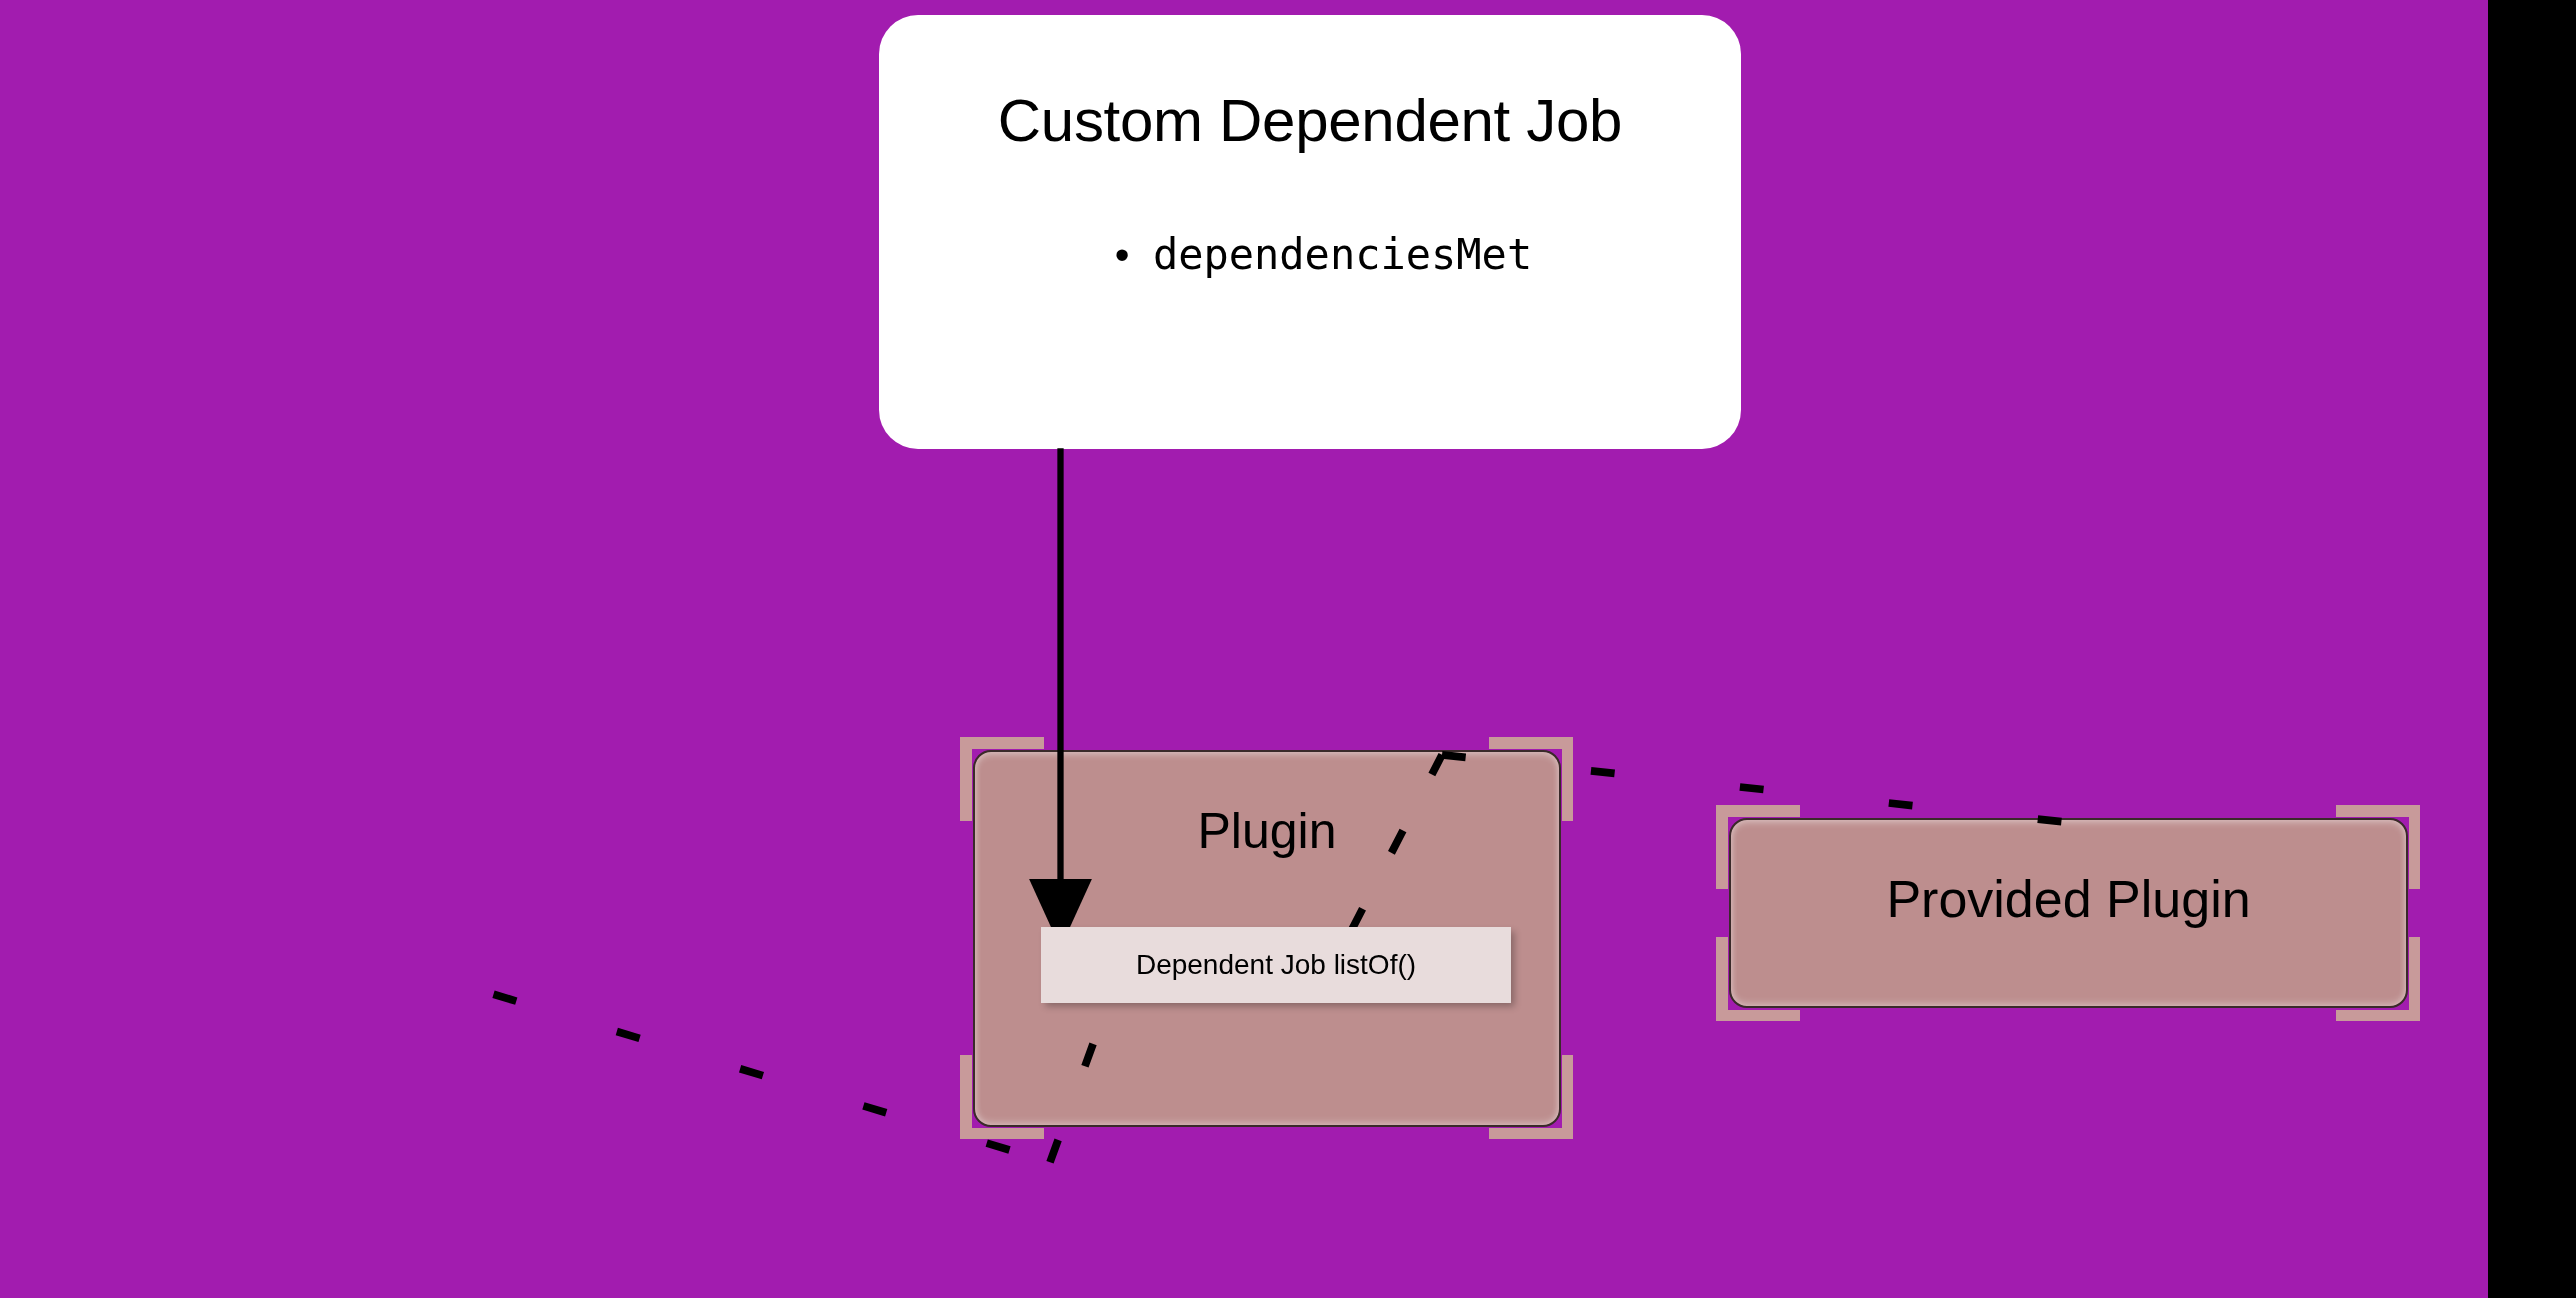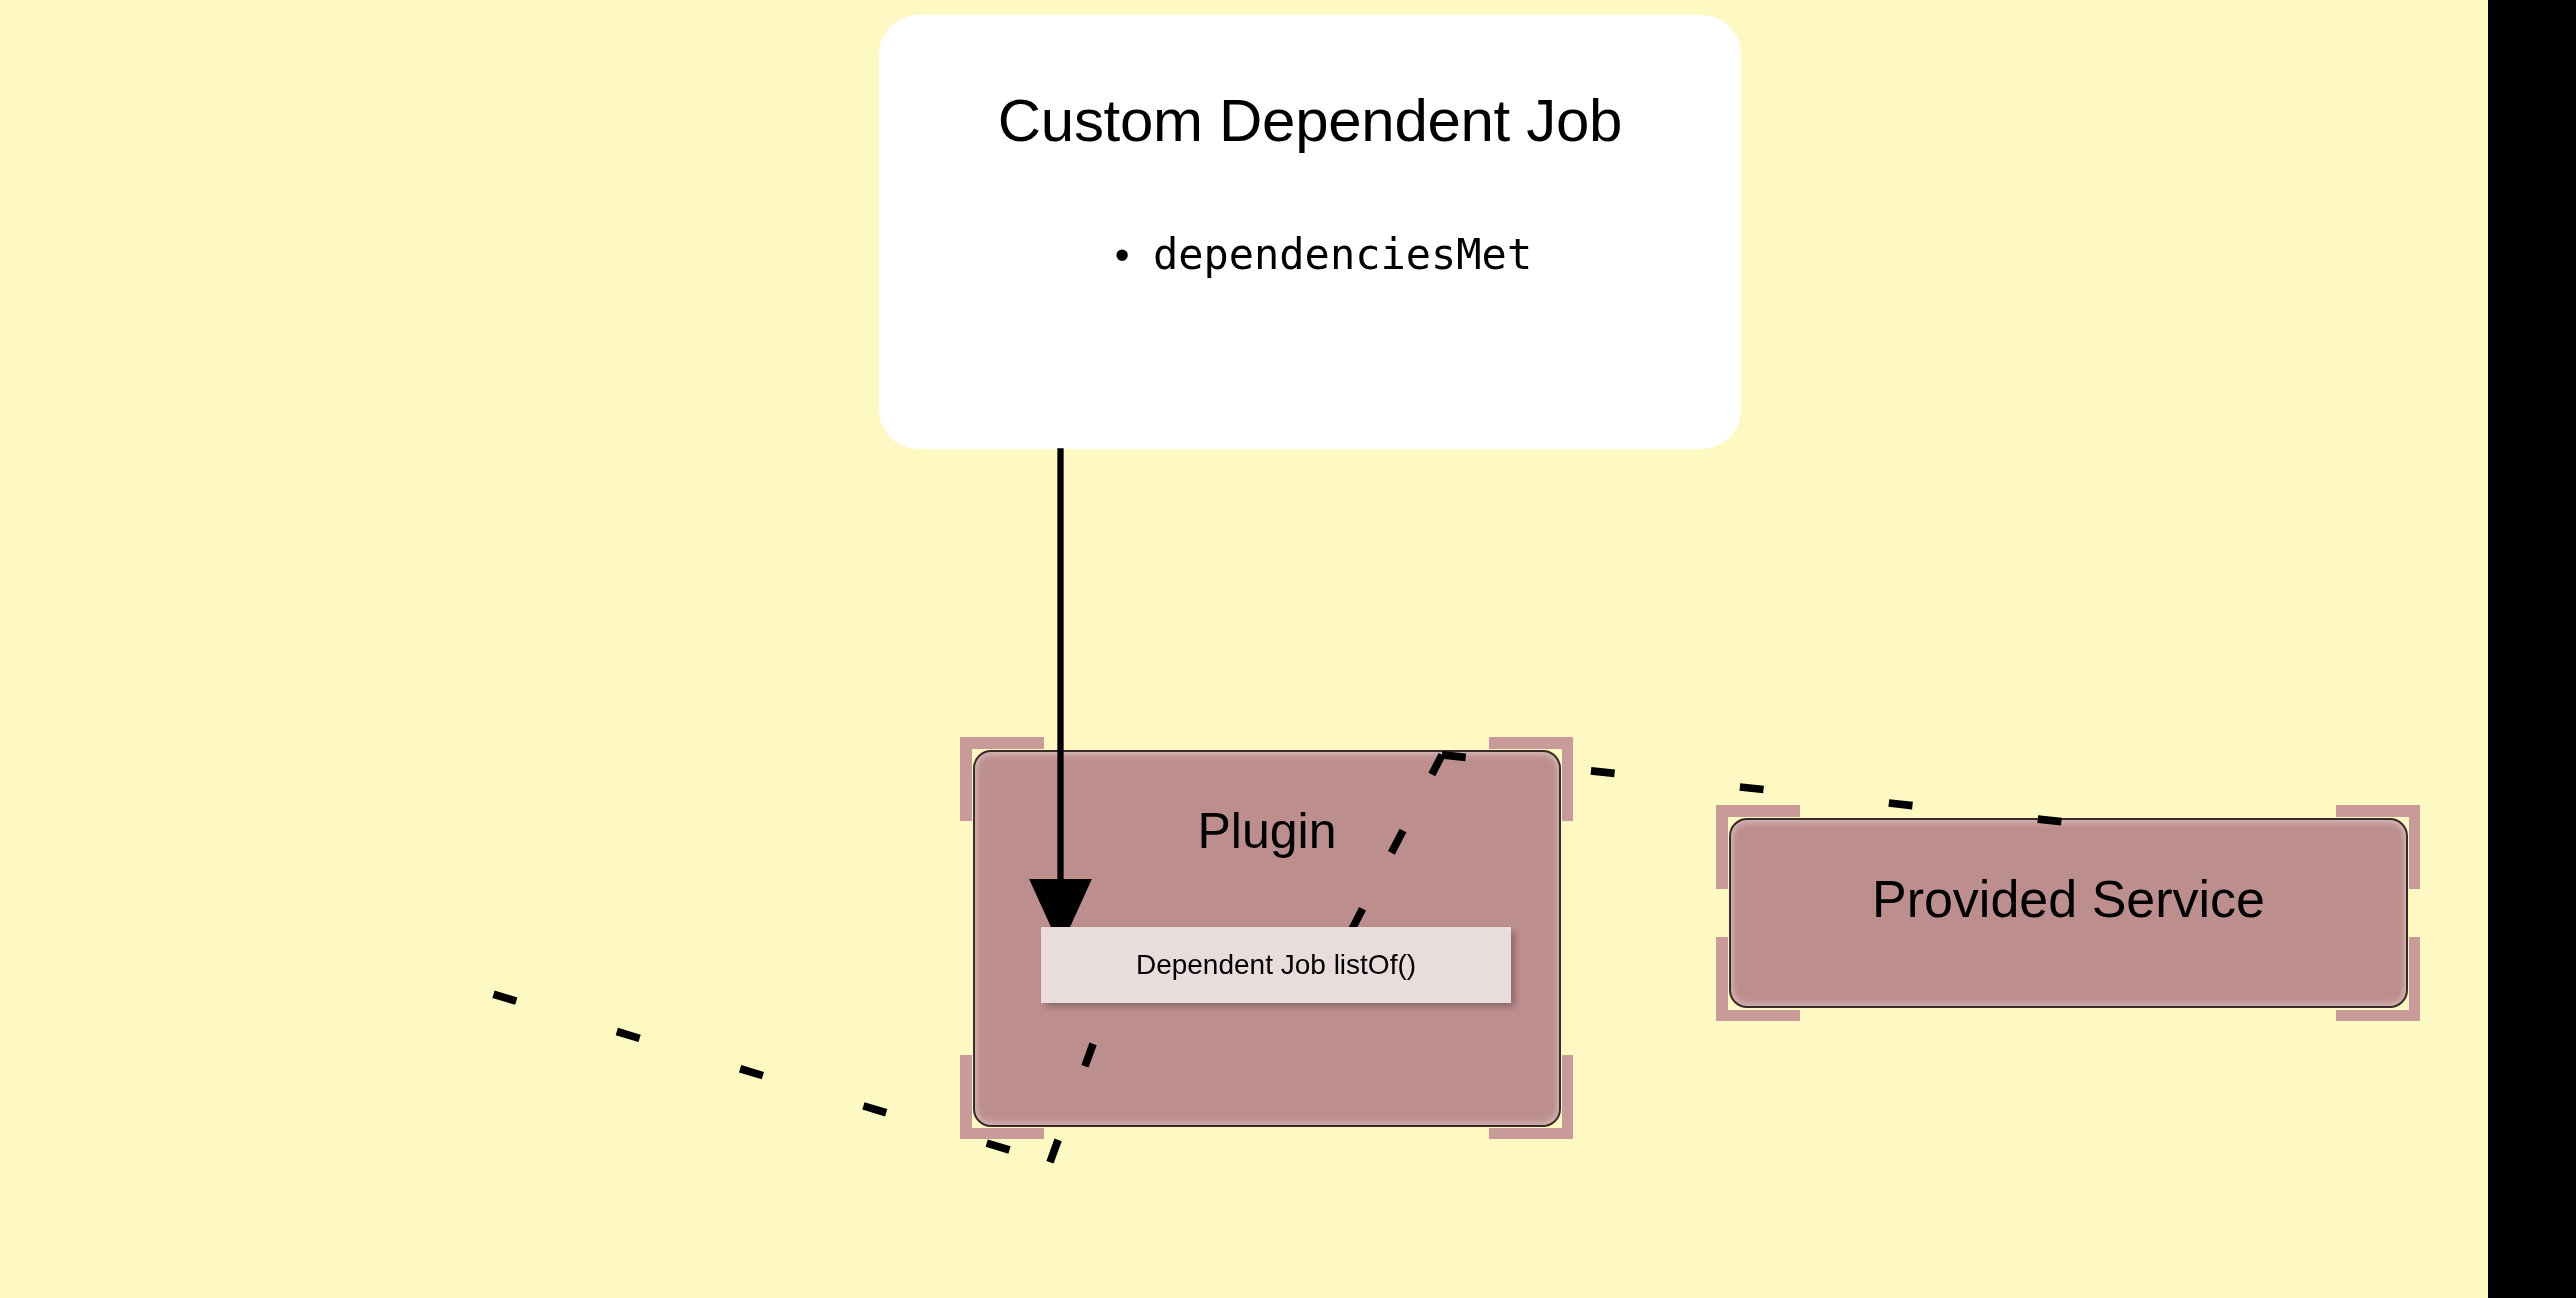--- a/index.html
+++ b/index.html
@@ -13,21 +13,21 @@
     position: relative;
     overflow: hidden;
     font-family: "Liberation Sans", sans-serif;
   }
 
   #stage {
     position: absolute;
     left: 0; top: 0;
     width: 2488px;
     height: 1299px;
-    background: #fef9c3;
+    background: #a21caf;
     text-decoration: underline;
   }
 
   
   .job-card {
     position: absolute;
     left: 879px;
     top: 15.4px;
     width: 862px;
     height: 434px;
@@ -252,17 +252,17 @@
       <span style="left:0;    top:0;    width:84px; height:11.2px;"></span>
       <span style="left:0;    top:0;    width:11.2px;  height:84px;"></span>
       <span style="right:0;  top:0;    width:84px; height:11.2px;"></span>
       <span style="right:0;  top:0;    width:11.2px;  height:84px;"></span>
       <span style="left:0;    bottom:0; width:84px; height:11.2px;"></span>
       <span style="left:0;    bottom:0; width:11.2px;  height:84px;"></span>
       <span style="right:0;  bottom:0; width:84px; height:11.2px;"></span>
       <span style="right:0;  bottom:0; width:11.2px;  height:84px;"></span>
     </div>
     <div class="node-fill"></div>
-    <div class="node-label">Provided Service</div>
+    <div class="node-label">Provided Plugin</div>
   </div>
 
 </div>
 
 
 </body></html>

